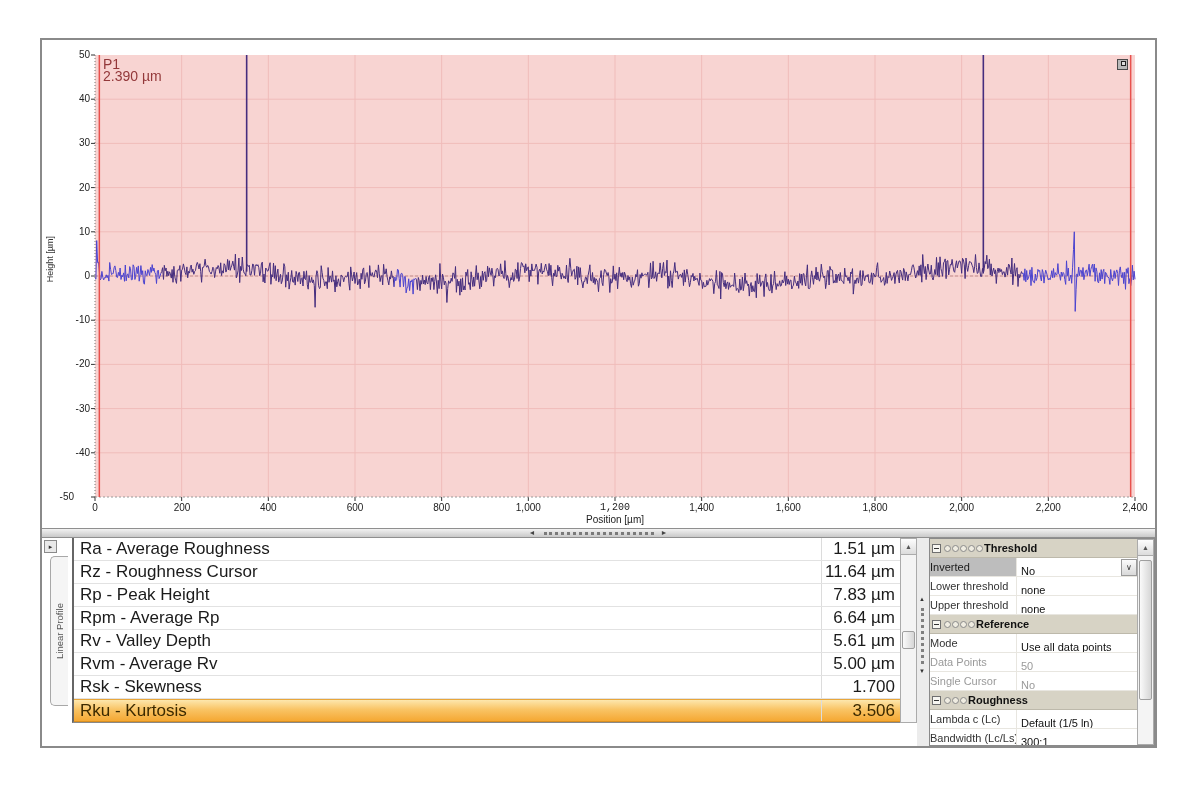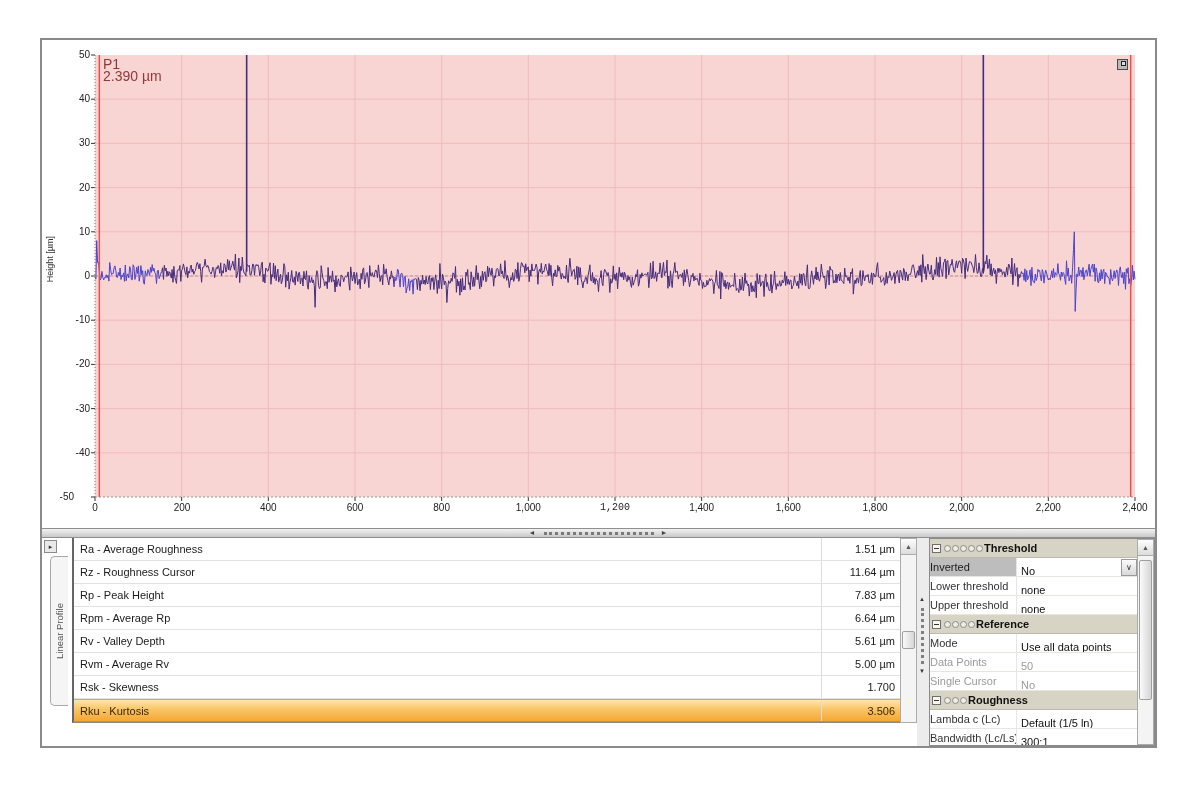--- a/index.html
+++ b/index.html
@@ -36,21 +36,21 @@
   #tabstrip{position:relative;width:30px;background:#fff;}
   #tab-collapse-btn{position:absolute;left:2px;top:2px;width:13px;height:13px;background:#e9e9e9;
     border:1px solid #8a8a8a;box-sizing:border-box;font-size:7px;line-height:11px;text-align:center;color:#333;}
   #side-tab{position:absolute;left:8px;top:18px;width:18px;height:150px;background:#f5f5f5;
     border:1px solid #a8a8a8;border-right:none;border-radius:5px 0 0 5px;box-sizing:border-box;
     display:flex;align-items:center;justify-content:center;}
   #side-tab span{writing-mode:vertical-rl;transform:rotate(180deg);font-size:9.5px;color:#555;white-space:nowrap;}
 
   #table-wrap{flex:1;position:relative;}
   #table-box{border-left:2px solid #666;border-bottom:2px solid #888;height:185px;box-sizing:border-box;background:#fff;}
-  .trow{display:flex;height:23px;line-height:22px;font-size:11px;color:#1a1a1a;
+  .trow{display:flex;height:23px;line-height:22px;font-size:17px;color:#1a1a1a;
     border-bottom:1px solid #e2e2e2;box-sizing:border-box;background:#fff;}
   .trow .tname{flex:1;padding-left:6px;white-space:nowrap;overflow:hidden;}
   .trow .tval{width:79px;text-align:right;padding-right:5px;border-left:1px solid #dcdcdc;box-sizing:border-box;}
   .trow.selected{background:linear-gradient(180deg,#fde7ad 0%,#f9c465 45%,#f5a833 100%);
     border-top:1px solid #e8a63c;border-bottom:1px solid #d98f1f;color:#3c2a00;}
 
   .vscroll{width:17px;background:#f4f4f4;border:1px solid #ababab;box-sizing:border-box;position:relative;}
   .vscroll .sbtn{position:absolute;left:0;top:0;width:100%;height:16px;background:linear-gradient(#fdfdfd,#dcdcdc);
     border-bottom:1px solid #ababab;box-sizing:border-box;text-align:center;font-size:7px;line-height:15px;color:#555;}
   .vscroll .sthumb{position:absolute;left:1px;width:13px;background:linear-gradient(90deg,#fafafa,#d6d6d6);
@@ -143,20 +143,21 @@
         <line x1="941.3333333333334" y1="231.58" x2="941.3333333333334" y2="15" stroke="#452d7e" stroke-width="1.6"></line>
         <path d="M53.0 238.3 L53.9 239.1 L54.7 200.6 L55.6 222.7 L56.5 222.1 L57.3 230.6 L58.2 240.0 L59.1 238.5 L59.9 231.4 L60.8 237.3 L61.7 239.9 L62.5 237.6 L63.4 237.8 L64.3 234.8 L65.1 237.8 L66.0 235.4 L66.9 241.1 L67.7 222.5 L68.6 229.3 L69.5 234.5 L70.3 233.8 L71.2 233.6 L72.1 227.7 L72.9 225.9 L73.8 230.5 L74.7 237.1 L75.5 237.5 L76.4 232.4 L77.3 235.8 L78.1 228.0 L79.0 239.5 L79.9 235.2 L80.7 236.8 L81.6 232.9 L82.5 241.3 L83.3 225.0 L84.2 240.8 L85.1 234.9 L85.9 233.8 L86.8 237.9 L87.7 226.6 L88.5 228.7 L89.4 239.8 L90.3 239.6 L91.1 224.8 L92.0 226.9 L92.9 239.5 L93.7 236.3 L94.6 227.4 L95.5 233.5 L96.3 225.9 L97.2 241.2 L98.1 234.5 L98.9 225.6 L99.8 234.8 L100.7 230.7 L101.5 242.7 L102.4 244.2 L103.3 230.8 L104.1 234.8 L105.0 235.6 L105.9 229.5 L106.7 231.9 L107.6 235.5 L108.5 227.4 L109.3 232.4 L110.2 224.6 L111.1 231.1 L111.9 228.0 L112.8 232.5 L113.7 234.2 L114.5 243.5 L115.4 231.0 L116.3 230.1 L117.1 238.6 L118.0 236.1 L118.9 233.2" fill="none" stroke="#4b43cf" stroke-width="1"></path>
         <path d="M118.9 233.2 L119.7 231.6 L120.6 227.7 L121.5 239.4 L122.3 225.3 L123.2 230.8 L124.1 228.0 L124.9 236.3 L125.8 231.2 L126.7 235.7 L127.5 231.8 L128.4 233.6 L129.3 238.1 L130.1 229.5 L131.0 242.3 L131.9 226.3 L132.7 236.2 L133.6 240.3 L134.5 243.4 L135.3 230.4 L136.2 229.6 L137.1 230.3 L137.9 225.5 L138.8 241.4 L139.7 230.1 L140.5 229.2 L141.4 223.9 L142.3 227.9 L143.1 232.6 L144.0 234.7 L144.9 226.9 L145.7 237.8 L146.6 231.3 L147.5 233.1 L148.3 227.7 L149.2 225.0 L150.1 232.2 L150.9 229.1 L151.8 234.3 L152.7 231.4 L153.5 230.5 L154.4 225.0 L155.3 222.4 L156.1 224.7 L157.0 229.0 L157.9 223.7 L158.7 231.5 L159.6 242.3 L160.5 227.5 L161.3 227.6 L162.2 225.8 L163.1 219.2 L163.9 225.5 L164.8 227.3 L165.7 225.4 L166.5 227.0 L167.4 231.4 L168.3 232.5 L169.1 234.1 L170.0 231.4 L170.9 227.2 L171.7 228.6 L172.6 237.6 L173.5 231.9 L174.3 227.5 L175.2 228.8 L176.1 225.5 L176.9 227.8 L177.8 233.3 L178.7 222.8 L179.5 235.5 L180.4 230.8 L181.3 233.1 L182.1 223.7 L183.0 225.2 L183.9 232.1 L184.7 229.9 L185.6 219.4 L186.5 229.8 L187.3 220.7 L188.2 230.4 L189.1 227.3 L189.9 225.1 L190.8 221.1 L191.7 226.3 L192.5 230.1 L193.4 214.1 L194.3 237.9 L195.1 235.4 L196.0 230.8 L196.9 218.0 L197.7 242.6 L198.6 226.4 L199.5 230.5 L200.3 217.0 L201.2 229.2 L202.1 233.1 L202.9 233.4 L203.8 235.8 L204.7 224.5 L205.5 224.9 L206.4 226.5 L207.3 225.3 L208.1 235.0 L209.0 234.9 L209.9 230.4 L210.7 223.9 L211.6 224.8 L212.5 235.3 L213.3 226.3 L214.2 224.5 L215.1 226.0 L215.9 224.7 L216.8 227.7 L217.7 235.7 L218.5 233.4 L219.4 224.0 L220.3 222.1 L221.1 241.8 L222.0 234.1 L222.9 243.0 L223.7 228.0 L224.6 229.1 L225.5 231.3 L226.3 230.5 L227.2 226.1 L228.1 222.7 L228.9 244.3 L229.8 234.6 L230.7 236.9 L231.5 223.1 L232.4 238.4 L233.3 225.7 L234.1 240.7 L235.0 233.9 L235.9 229.1 L236.7 242.1 L237.6 238.3 L238.5 234.3 L239.3 243.7 L240.2 241.1 L241.1 234.1 L241.9 223.6 L242.8 226.8 L243.7 247.2 L244.5 234.8 L245.4 240.8 L246.3 232.2 L247.1 249.1 L248.0 242.4 L248.9 237.8 L249.7 230.5 L250.6 241.8 L251.5 242.3 L252.3 236.9 L253.2 245.1 L254.1 231.4 L254.9 234.5 L255.8 241.5 L256.7 232.7 L257.5 232.4 L258.4 244.0 L259.3 238.4 L260.1 237.6 L261.0 246.0 L261.9 231.3 L262.7 238.7 L263.6 239.6 L264.5 230.8 L265.3 244.8 L266.2 249.2 L267.1 235.5 L267.9 242.4 L268.8 242.0 L269.7 237.3 L270.5 242.8 L271.4 239.9 L272.3 245.5 L273.1 267.3 L274.0 236.6 L274.9 230.7 L275.7 233.6 L276.6 245.8 L277.5 248.6 L278.3 247.5 L279.2 225.7 L280.1 232.5 L280.9 238.1 L281.8 240.5 L282.7 245.9 L283.5 241.9 L284.4 241.8 L285.3 248.7 L286.1 227.5 L287.0 242.3 L287.9 235.9 L288.7 236.8 L289.6 242.1 L290.5 230.9 L291.3 241.4 L292.2 239.9 L293.1 252.0 L293.9 235.8 L294.8 246.8 L295.7 241.6 L296.5 238.8 L297.4 245.0 L298.3 246.4 L299.1 235.0 L300.0 235.9 L300.9 237.6 L301.7 241.8 L302.6 237.5 L303.5 236.3 L304.3 236.9 L305.2 236.6 L306.1 231.9 L306.9 243.2 L307.8 250.2 L308.7 226.9 L309.5 234.1 L310.4 241.0 L311.3 236.9 L312.1 232.0 L313.0 243.5 L313.9 237.2 L314.7 232.6 L315.6 245.0 L316.5 242.8 L317.3 239.1 L318.2 248.8 L319.1 233.3 L319.9 239.3 L320.8 229.4 L321.7 227.9 L322.5 243.9 L323.4 241.3 L324.3 233.6 L325.1 232.5 L326.0 238.0 L326.9 247.6 L327.7 225.6 L328.6 235.4 L329.5 235.6 L330.3 232.6 L331.2 236.4 L332.1 237.1 L332.9 232.2 L333.8 229.9 L334.7 232.1 L335.5 237.7 L336.4 224.9 L337.3 233.8 L338.1 241.6 L339.0 236.7 L339.9 235.5 L340.7 244.9 L341.6 224.3 L342.5 233.9 L343.3 233.8 L344.2 228.8 L345.1 236.8 L345.9 240.7 L346.8 244.9 L347.7 236.8 L348.5 239.1 L349.4 230.9 L350.3 237.5 L351.1 236.3 L352.0 246.8" fill="none" stroke="#452d7e" stroke-width="1"></path>
         <path d="M352.0 246.8 L352.9 237.0 L353.7 240.8 L354.6 239.6 L355.5 229.2 L356.3 230.0 L357.2 238.4 L358.1 247.1 L358.9 233.8 L359.8 233.2 L360.7 235.7 L361.5 246.7 L362.4 236.8 L363.3 236.5 L364.1 252.9 L365.0 248.1 L365.9 246.2 L366.7 238.8 L367.6 250.6 L368.5 240.9 L369.3 241.8 L370.2 239.7 L371.1 254.1 L371.9 238.8 L372.8 239.6 L373.7 238.3 L374.5 239.3" fill="none" stroke="#4b43cf" stroke-width="1"></path>
         <path d="M374.5 239.3 L375.4 249.6 L376.3 237.5 L377.1 240.3 L378.0 250.7 L378.9 240.4 L379.7 244.2 L380.6 235.2 L381.5 243.9 L382.3 240.0 L383.2 244.6 L384.1 236.5 L384.9 242.8 L385.8 244.0 L386.7 237.3 L387.5 235.6 L388.4 249.6 L389.3 237.9 L390.1 241.5 L391.0 237.4 L391.9 249.6 L392.7 241.4 L393.6 234.8 L394.5 242.0 L395.3 253.5 L396.2 240.3 L397.1 248.6 L397.9 223.5 L398.8 241.1 L399.7 248.9 L400.5 234.1 L401.4 237.2 L402.3 244.9 L403.1 241.0 L404.0 243.1 L404.9 262.5 L405.7 248.6 L406.6 240.8 L407.5 243.2 L408.3 243.0 L409.2 238.2 L410.1 241.4 L410.9 232.9 L411.8 233.6 L412.7 238.4 L413.5 226.5 L414.4 252.3 L415.3 239.3 L416.1 246.0 L417.0 241.2 L417.9 255.2 L418.7 238.8 L419.6 252.0 L420.5 237.8 L421.3 249.9 L422.2 245.9 L423.1 250.0 L423.9 232.1 L424.8 235.7 L425.7 229.5 L426.5 244.3 L427.4 242.7 L428.3 249.7 L429.1 231.8 L430.0 239.3 L430.9 246.6 L431.7 237.0 L432.6 246.2 L433.5 235.2 L434.3 225.5 L435.2 239.7 L436.1 232.8 L436.9 240.9 L437.8 248.8 L438.7 236.5 L439.5 246.8 L440.4 231.1 L441.3 240.3 L442.1 233.3 L443.0 231.7 L443.9 241.8 L444.7 240.3 L445.6 226.2 L446.5 236.7 L447.3 227.8 L448.2 232.1 L449.1 235.4 L449.9 228.2 L450.8 234.3 L451.7 246.2 L452.5 235.8 L453.4 237.7 L454.3 229.6 L455.1 228.4 L456.0 229.2 L456.9 236.1 L457.7 234.9 L458.6 223.8 L459.5 234.0 L460.3 230.9 L461.2 236.1 L462.1 238.5 L462.9 220.6 L463.8 233.7 L464.7 240.4 L465.5 235.5 L466.4 238.8 L467.3 247.6 L468.1 241.4 L469.0 237.4 L469.9 239.9 L470.7 232.6 L471.6 241.4 L472.5 239.3 L473.3 229.2 L474.2 230.0 L475.1 238.5 L475.9 222.5 L476.8 241.3 L477.7 237.0 L478.5 228.6 L479.4 222.6 L480.3 223.4 L481.1 226.8 L482.0 225.8 L482.9 232.8 L483.7 223.8 L484.6 230.7 L485.5 227.8 L486.3 226.8 L487.2 241.7 L488.1 230.0 L488.9 236.1 L489.8 223.9 L490.7 231.0 L491.5 230.2 L492.4 230.5 L493.3 227.9 L494.1 224.1 L495.0 227.3 L495.9 244.3 L496.7 231.6 L497.6 229.2 L498.5 232.3 L499.3 223.3 L500.2 234.0 L501.1 231.0 L501.9 232.1 L502.8 227.1 L503.7 224.0 L504.5 229.2 L505.4 231.5 L506.3 235.7 L507.1 223.5 L508.0 235.4 L508.9 225.2 L509.7 237.3 L510.6 245.8 L511.5 233.3 L512.3 236.2 L513.2 229.8 L514.1 236.7 L514.9 236.3 L515.8 225.3 L516.7 231.1 L517.5 227.0 L518.4 234.2 L519.3 239.1 L520.1 233.3 L521.0 235.4 L521.9 238.3 L522.7 236.3 L523.6 238.9 L524.5 225.0 L525.3 238.0 L526.2 242.5 L527.1 227.7 L527.9 218.3 L528.8 228.7 L529.7 235.7 L530.5 232.3 L531.4 230.0 L532.3 229.2 L533.1 239.3 L534.0 237.3 L534.9 226.2 L535.7 244.9 L536.6 226.9 L537.5 237.4 L538.3 227.7 L539.2 239.2 L540.1 243.1 L540.9 247.9 L541.8 241.4 L542.7 241.5 L543.5 237.1 L544.4 237.6 L545.3 243.7 L546.1 235.4 L547.0 230.9 L547.9 224.8 L548.7 240.2 L549.6 241.2 L550.5 232.5 L551.3 242.8 L552.2 237.4 L553.1 244.4 L553.9 238.6 L554.8 240.0 L555.7 242.5 L556.5 251.7 L557.4 238.7 L558.3 237.6 L559.1 230.6 L560.0 242.5 L560.9 245.7 L561.7 234.4 L562.6 229.3 L563.5 230.3 L564.3 233.0 L565.2 235.6 L566.1 232.5 L566.9 236.8 L567.8 252.5 L568.7 238.7 L569.5 243.2 L570.4 241.8 L571.3 225.9 L572.1 239.3 L573.0 234.1 L573.9 240.6 L574.7 232.8 L575.6 248.8 L576.5 235.2 L577.3 227.2 L578.2 236.4 L579.1 232.9 L579.9 237.3 L580.8 232.4 L581.7 239.8 L582.5 232.2 L583.4 235.1 L584.3 239.7 L585.1 241.7 L586.0 235.5 L586.9 240.2 L587.7 236.9 L588.6 243.8 L589.5 247.4 L590.3 237.1 L591.2 245.2 L592.1 241.9 L592.9 240.1 L593.8 234.4 L594.7 236.7 L595.5 229.7 L596.4 246.2 L597.3 243.6 L598.1 234.5 L599.0 238.2 L599.9 232.8 L600.7 236.1 L601.6 235.0 L602.5 234.4 L603.3 234.1 L604.2 234.8 L605.1 234.8 L605.9 232.3 L606.8 247.7 L607.7 238.0 L608.5 222.9 L609.4 238.9 L610.3 237.6 L611.1 221.3 L612.0 238.5 L612.9 237.0 L613.7 231.8 L614.6 241.3 L615.5 233.6 L616.3 232.8 L617.2 234.0 L618.1 222.9 L618.9 230.9 L619.8 237.8 L620.7 228.3 L621.5 222.4 L622.4 235.5 L623.3 231.6 L624.1 232.7 L625.0 220.1 L625.9 248.3 L626.7 236.0 L627.6 246.2 L628.5 230.8 L629.3 240.4 L630.2 247.5 L631.1 233.8 L631.9 231.0 L632.8 222.5 L633.7 232.6 L634.5 231.3 L635.4 231.3 L636.3 239.1 L637.1 235.9 L638.0 234.5 L638.9 234.8 L639.7 237.4 L640.6 232.8 L641.5 245.6 L642.3 229.9 L643.2 242.1 L644.1 234.0 L644.9 229.3 L645.8 234.8 L646.7 240.5 L647.5 246.7 L648.4 242.6 L649.3 235.6 L650.1 236.8 L651.0 233.4 L651.9 241.0 L652.7 236.3 L653.6 240.0 L654.5 238.6 L655.3 238.3 L656.2 242.1 L657.1 245.4 L657.9 233.1 L658.8 240.2 L659.7 240.7 L660.5 248.5 L661.4 242.3 L662.3 246.8 L663.1 246.4 L664.0 246.3 L664.9 240.3 L665.7 245.1 L666.6 242.1 L667.5 238.6 L668.3 240.9 L669.2 238.8 L670.1 239.5 L670.9 241.4 L671.8 253.7 L672.7 243.5 L673.5 241.7 L674.4 230.4 L675.3 244.9 L676.1 245.8 L677.0 248.5 L677.9 231.4 L678.7 259.0 L679.6 232.5 L680.5 233.7 L681.3 242.5 L682.2 246.7 L683.1 240.2 L683.9 248.7 L684.8 243.4 L685.7 241.9 L686.5 249.4 L687.4 242.7 L688.3 247.3 L689.1 245.9 L690.0 245.3 L690.9 245.0 L691.7 246.5 L692.6 233.1 L693.5 241.9 L694.3 250.5 L695.2 248.4 L696.1 249.3 L696.9 252.6 L697.8 239.0 L698.7 250.2 L699.5 248.9 L700.4 237.0 L701.3 250.7 L702.1 245.0 L703.0 233.0 L703.9 243.5 L704.7 240.7 L705.6 245.6 L706.5 244.0 L707.3 256.1 L708.2 246.2 L709.1 242.5 L709.9 252.0 L710.8 245.7 L711.7 251.2 L712.5 251.7 L713.4 240.9 L714.3 257.8 L715.1 233.5 L716.0 243.4 L716.9 243.5 L717.7 234.9 L718.6 246.4 L719.5 244.1 L720.3 241.4 L721.2 241.3 L722.1 256.6 L722.9 238.6 L723.8 233.9 L724.7 246.6 L725.5 242.5 L726.4 248.2 L727.3 250.6 L728.1 250.6 L729.0 234.4 L729.9 253.1 L730.7 245.9 L731.6 243.7 L732.5 231.0 L733.3 241.8 L734.2 249.6 L735.1 243.6 L735.9 246.2 L736.8 245.5 L737.7 240.8 L738.5 246.3 L739.4 245.4 L740.3 239.9 L741.1 243.0 L742.0 240.9 L742.9 231.7 L743.7 245.5 L744.6 236.0 L745.5 244.1 L746.3 239.1 L747.2 244.5 L748.1 240.4 L748.9 240.0 L749.8 249.0 L750.7 246.4 L751.5 245.1 L752.4 236.1 L753.3 242.0 L754.1 242.9 L755.0 246.0 L755.9 241.0 L756.7 248.4 L757.6 233.6 L758.5 243.2 L759.3 234.0 L760.2 245.3 L761.1 233.8 L761.9 233.7 L762.8 242.1 L763.7 245.9 L764.5 235.3 L765.4 224.8 L766.3 248.2 L767.1 248.9 L768.0 247.5 L768.9 236.4 L769.7 230.9 L770.6 237.6 L771.5 244.3 L772.3 235.6 L773.2 238.9 L774.1 227.2 L774.9 240.0 L775.8 231.9 L776.7 239.0 L777.5 241.2 L778.4 237.0 L779.3 224.2 L780.1 231.5 L781.0 235.3 L781.9 237.9 L782.7 236.1 L783.6 248.6 L784.5 242.3 L785.3 230.8 L786.2 230.4 L787.1 245.0 L787.9 226.4 L788.8 229.9 L789.7 229.8 L790.5 230.2 L791.4 243.1 L792.3 240.7 L793.1 242.8 L794.0 234.0 L794.9 242.7 L795.7 236.0 L796.6 234.0 L797.5 240.9 L798.3 232.5 L799.2 240.4 L800.1 240.9 L800.9 241.6 L801.8 243.6 L802.7 228.1 L803.5 236.5 L804.4 235.9 L805.3 237.8 L806.1 240.8 L807.0 236.9 L807.9 243.3 L808.7 232.0 L809.6 233.6 L810.5 228.6 L811.3 254.1 L812.2 244.3 L813.1 239.9 L813.9 243.6 L814.8 238.1 L815.7 238.1 L816.5 243.1 L817.4 235.8 L818.3 230.5 L819.1 245.6 L820.0 244.8 L820.9 230.6 L821.7 236.1 L822.6 240.8 L823.5 236.0 L824.3 235.4 L825.2 236.8 L826.1 234.4 L826.9 242.1 L827.8 243.2 L828.7 240.1 L829.5 232.8 L830.4 244.4 L831.3 233.1 L832.1 234.4 L833.0 237.1 L833.9 235.9 L834.7 227.4 L835.6 222.7 L836.5 236.6 L837.3 237.6 L838.2 236.7 L839.1 242.3 L839.9 240.9 L840.8 239.9 L841.7 237.5 L842.5 245.3 L843.4 242.8 L844.3 232.4 L845.1 243.4 L846.0 236.5 L846.9 237.6 L847.7 231.0 L848.6 235.0 L849.5 240.4 L850.3 238.5 L851.2 236.4 L852.1 232.6 L852.9 243.6 L853.8 235.1 L854.7 231.8 L855.5 230.4 L856.4 237.5 L857.3 243.0 L858.1 230.1 L859.0 231.6 L859.9 236.7 L860.7 240.1 L861.6 228.4 L862.5 230.8 L863.3 240.6 L864.2 231.9 L865.1 235.9 L865.9 240.9 L866.8 234.5 L867.7 234.4 L868.5 234.5 L869.4 230.8 L870.3 225.7 L871.1 224.7 L872.0 227.8 L872.9 234.3 L873.7 238.0 L874.6 234.2 L875.5 230.7 L876.3 235.3 L877.2 225.9 L878.1 235.4 L878.9 224.8 L879.8 242.2 L880.7 214.5 L881.5 226.0 L882.4 233.6 L883.3 226.4 L884.1 239.6 L885.0 230.3 L885.9 224.0 L886.7 230.0 L887.6 234.2 L888.5 233.9 L889.3 225.2 L890.2 237.4 L891.1 240.0 L891.9 236.0 L892.8 229.5 L893.7 234.5 L894.5 217.4 L895.4 235.4 L896.3 222.6 L897.1 237.1 L898.0 216.8 L898.9 228.5 L899.7 231.8 L900.6 236.3 L901.5 222.8 L902.3 221.8 L903.2 218.9 L904.1 238.7 L904.9 221.0 L905.8 220.6 L906.7 234.9 L907.5 229.6 L908.4 224.4 L909.3 224.9 L910.1 219.4 L911.0 226.3 L911.9 231.2 L912.7 232.3 L913.6 225.1 L914.5 220.8 L915.3 227.9 L916.2 224.1 L917.1 221.0 L917.9 220.9 L918.8 223.9 L919.7 233.3 L920.5 218.3 L921.4 220.0 L922.3 224.8 L923.1 238.6 L924.0 218.0 L924.9 227.3 L925.7 231.4 L926.6 225.7 L927.5 221.5 L928.3 222.0 L929.2 222.4 L930.1 225.3 L930.9 227.1 L931.8 232.6 L932.7 226.2 L933.5 214.5 L934.4 227.5 L935.3 233.4 L936.1 232.8 L937.0 222.9 L937.9 231.0 L938.7 236.4 L939.6 236.4 L940.5 228.4 L941.3 233.4 L942.2 228.8 L943.1 221.5 L943.9 223.9 L944.8 215.2 L945.7 228.7 L946.5 227.7 L947.4 219.2 L948.3 234.9 L949.1 223.8 L950.0 236.0 L950.9 231.0 L951.7 228.1 L952.6 233.7 L953.5 229.8 L954.3 243.5 L955.2 231.7 L956.1 228.0 L956.9 232.6 L957.8 228.5 L958.7 231.7 L959.5 229.6 L960.4 234.6 L961.3 232.0 L962.1 231.7 L963.0 237.1 L963.9 233.1 L964.7 227.4 L965.6 235.1 L966.5 224.1 L967.3 224.9 L968.2 229.8 L969.1 234.1 L969.9 218.0 L970.8 244.8 L971.7 233.3 L972.5 223.5 L973.4 235.8 L974.3 229.7 L975.1 227.7 L976.0 246.5 L976.9 234.2 L977.7 237.8 L978.6 234.6 L979.5 231.6 L980.3 233.7" fill="none" stroke="#452d7e" stroke-width="1"></path>
         <path d="M980.3 233.7 L981.2 233.1 L982.1 240.4 L982.9 228.8 L983.8 241.8 L984.7 230.5 L985.5 239.8 L986.4 238.4 L987.3 234.5 L988.1 229.8 L989.0 245.6 L989.9 227.3 L990.7 240.0 L991.6 242.2 L992.5 242.9 L993.3 234.0 L994.2 240.5 L995.1 237.8 L995.9 229.4 L996.8 231.4 L997.7 230.4 L998.5 237.2 L999.4 241.0 L1000.3 229.6 L1001.1 232.3 L1002.0 243.1 L1002.9 234.7 L1003.7 230.2 L1004.6 232.9 L1005.5 236.9 L1006.3 240.0 L1007.2 238.3 L1008.1 239.8 L1008.9 236.3 L1009.8 230.7 L1010.7 237.8 L1011.5 228.5 L1012.4 237.4 L1013.3 232.6 L1014.1 234.8 L1015.0 234.5 L1015.9 223.6 L1016.7 233.9 L1017.6 234.9 L1018.5 240.3 L1019.3 232.0 L1020.2 236.3 L1021.1 232.4 L1021.9 233.7 L1022.8 239.5 L1023.7 244.4 L1024.5 220.8 L1025.4 235.7 L1026.3 228.1 L1027.1 240.9 L1028.0 237.8 L1028.9 235.0 L1029.7 243.3 L1030.6 227.2 L1031.5 209.5 L1032.3 191.8 L1033.2 271.4 L1034.1 249.3 L1034.9 233.9 L1035.8 236.6 L1036.7 227.0 L1037.5 235.6 L1038.4 230.3 L1039.3 230.4 L1040.1 236.6 L1041.0 227.5 L1041.9 239.7 L1042.7 234.8 L1043.6 230.6 L1044.5 230.0 L1045.3 235.6 L1046.2 230.5 L1047.1 224.2 L1047.9 236.2 L1048.8 229.6 L1049.7 226.4 L1050.5 224.2 L1051.4 232.2 L1052.3 224.0 L1053.1 241.3 L1054.0 227.9 L1054.9 231.6 L1055.7 241.7 L1056.6 242.9 L1057.5 232.8 L1058.3 240.9 L1059.2 229.6 L1060.1 239.1 L1060.9 231.8 L1061.8 229.3 L1062.7 243.6 L1063.5 232.3 L1064.4 233.3 L1065.3 236.8 L1066.1 236.9 L1067.0 238.2 L1067.9 244.4 L1068.7 229.5 L1069.6 237.9 L1070.5 240.9 L1071.3 237.5 L1072.2 230.7 L1073.1 238.5 L1073.9 232.7 L1074.8 229.9 L1075.7 233.6 L1076.5 245.5 L1077.4 230.7 L1078.3 226.9 L1079.1 234.5 L1080.0 237.9 L1080.9 232.4 L1081.7 243.6 L1082.6 232.3 L1083.5 249.3 L1084.3 228.8 L1085.2 233.3 L1086.1 227.7 L1086.9 243.7 L1087.8 238.6 L1088.7 245.7 L1089.5 239.9 L1090.4 225.2 L1091.3 239.9 L1092.1 231.2 L1093.0 239.3" fill="none" stroke="#4b43cf" stroke-width="1"></path>
         <line x1="57.333333333333336" y1="15" x2="57.333333333333336" y2="457" stroke="#e8514d" stroke-width="1.5"></line>
         <line x1="1088.6666666666667" y1="15" x2="1088.6666666666667" y2="457" stroke="#e8514d" stroke-width="1.5"></line>
       </svg>
     <div class="axis-title-y">Height [µm]</div>
+    <div class="axis-title-x">Position [µm]</div>
     <div id="annotation">
       <div>P1</div>
       <div>2.390 µm</div>
     </div>
     <div id="popout">
         <div class="inner"></div>
       </div>
     <div id="tick-labels">
         <div class="ytick-label" style="left: 20px; top: 9px;">50</div>
         <div class="ytick-label" style="left: 20px; top: 53.2px;">40</div>

